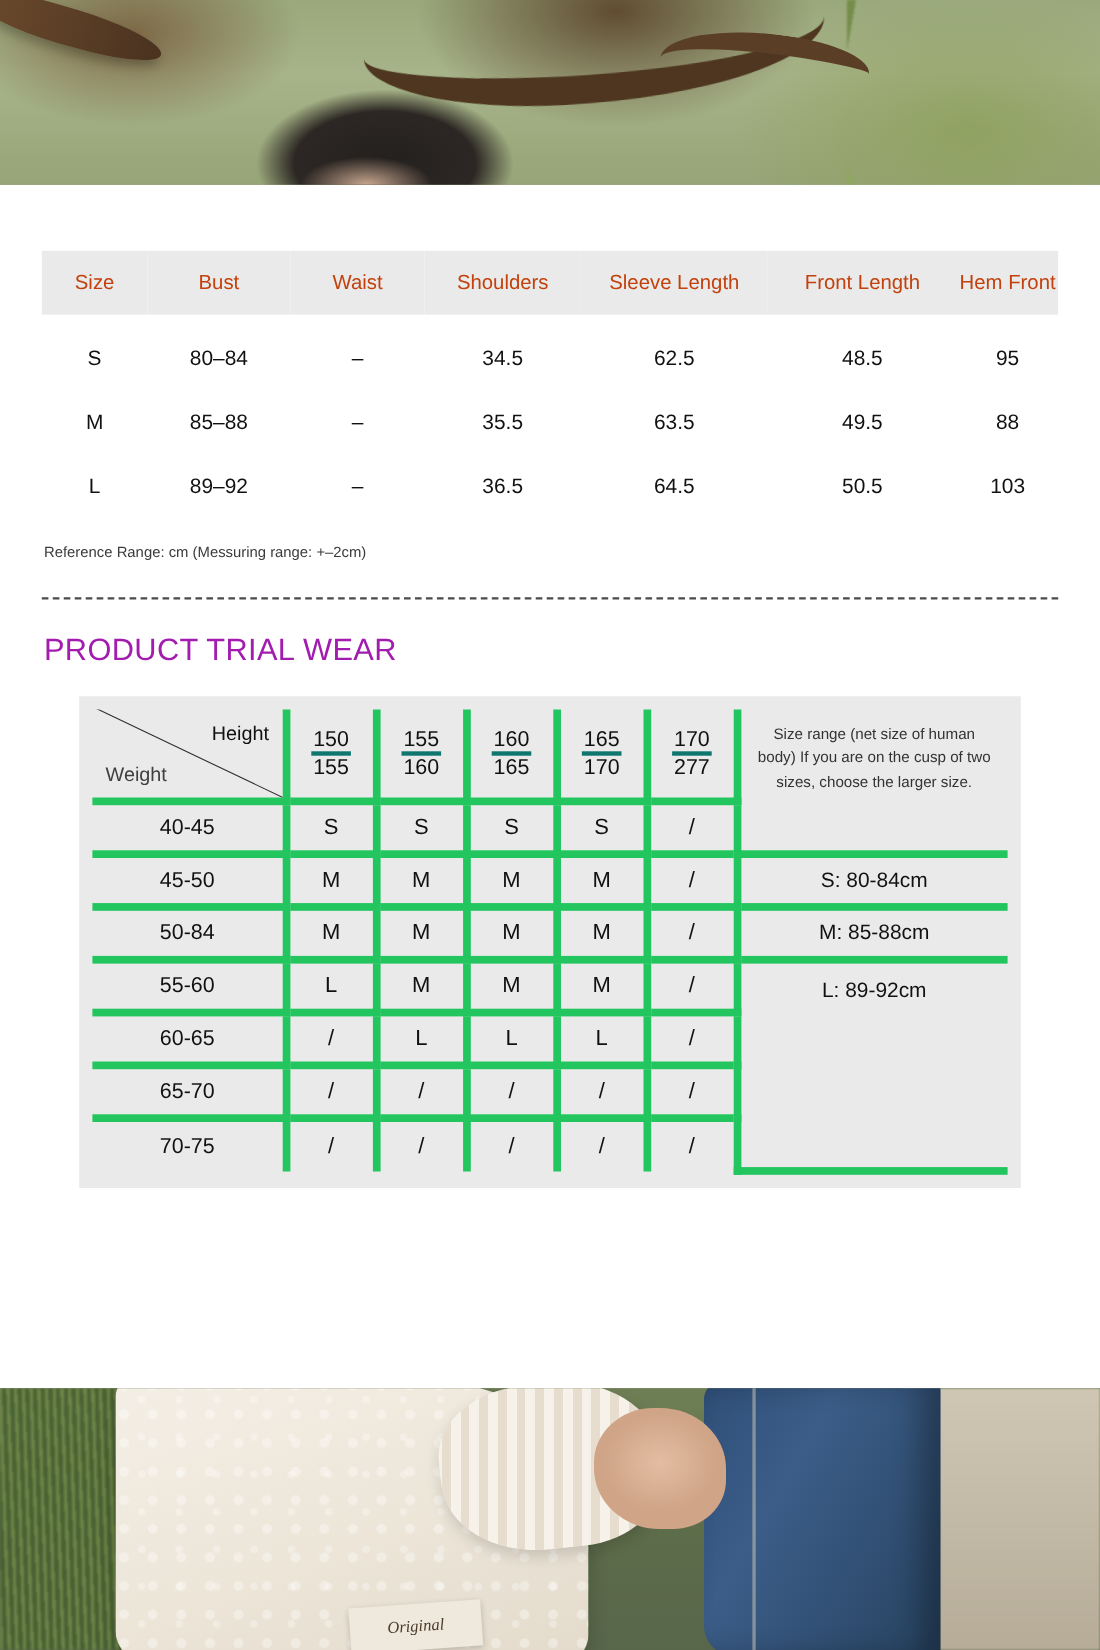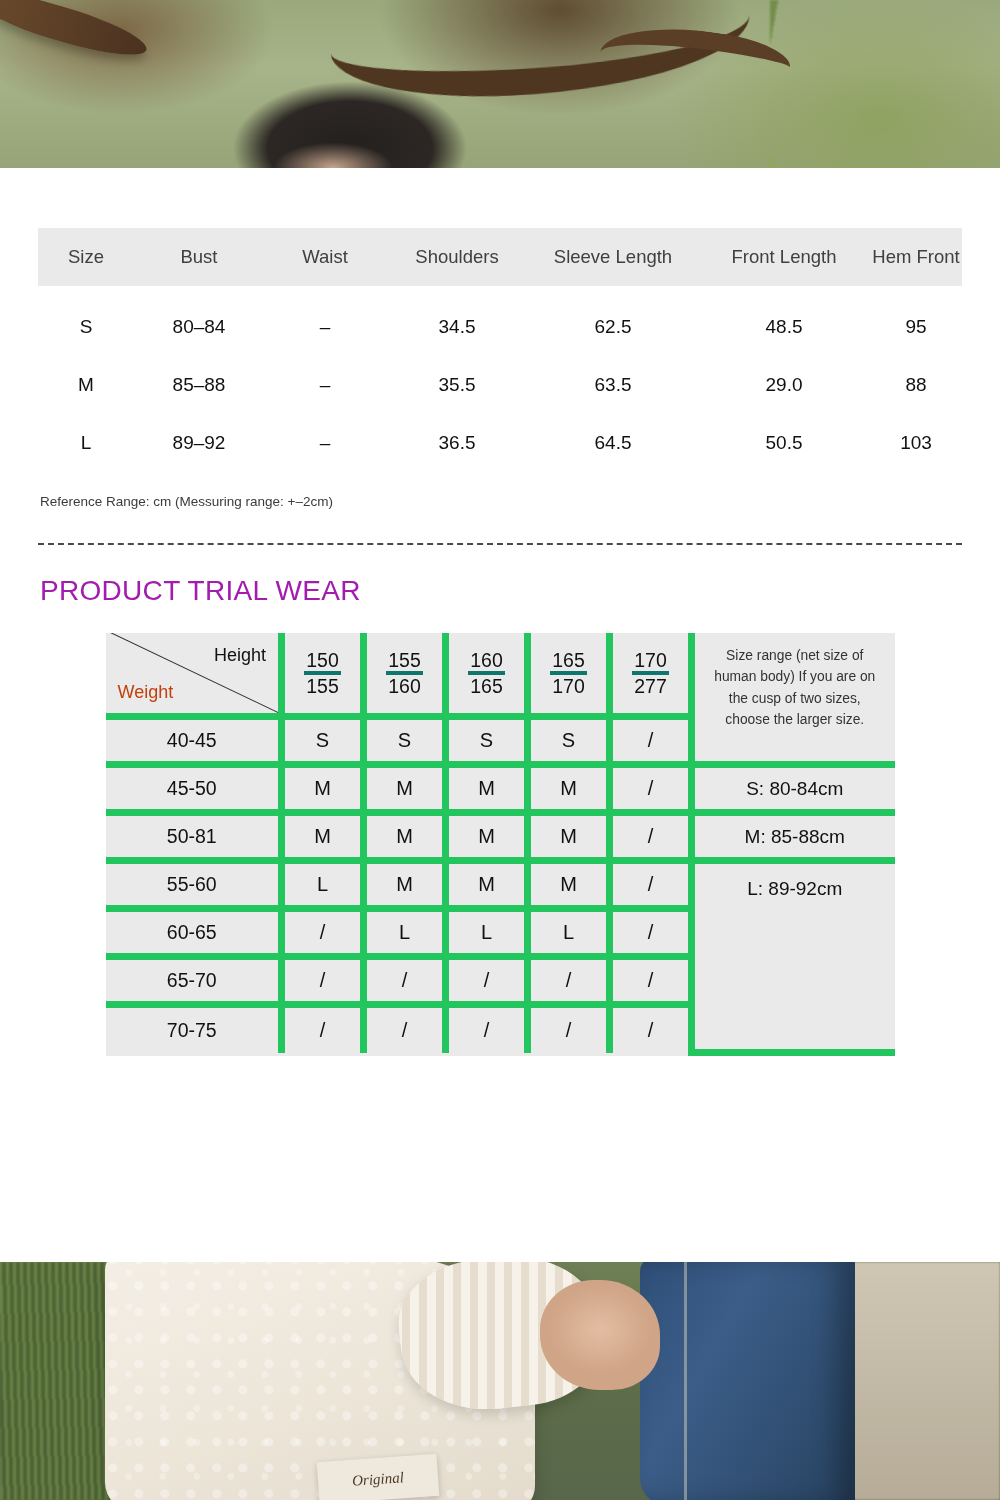--- a/index.html
+++ b/index.html
@@ -101,21 +101,21 @@
   .size-table {
     width: 924px;
     margin: 60px auto 0;
     border-collapse: collapse;
     table-layout: fixed;
   }
   .size-table thead th {
     background: #eaeaea;
     font-size: 18.5px;
     font-weight: 400;
-    color: #404040;
+    color: #c2410c;
     padding: 18px 0;
     text-align: center;
   }
   .size-table tbody td {
     font-size: 19px;
     color: #111;
     text-align: center;
     padding: 18px 0;
     font-weight: 400;
   }
@@ -138,24 +138,24 @@
   .subtitle {
     font-size: 28px;
     font-weight: 400;
     color: #a21caf;
     letter-spacing: .3px;
     margin: 30px 0 0 2px;
   }
 
   
   .trial-wrap {
-    width: 789px;
+    width: 856px;
     margin: 26px auto 0;
     background: #eaeaea;
-    padding: 0;
+    padding: 12px;
   }
   .trial {
     width: 100%;
     border-collapse: collapse;
     table-layout: fixed;
   }
   .trial td, .trial th {
     border: 7px solid #22c55e;
     text-align: center;
     font-weight: 400;
@@ -185,21 +185,21 @@
     border-top: 1px solid #2e2e2e;
     transform-origin: left top;
     transform: rotate(25.5deg);
   }
   .corner .h {
     position: absolute; right: 12px; top: 12px;
     font-size: 18px; color: #111;
   }
   .corner .w {
     position: absolute; left: 12px; bottom: 10px;
-    font-size: 18px; color: #c2410c;
+    font-size: 18px; color: #404040;
   }
 
   .rng {
     display: inline-block;
     line-height: 1.05;
     font-size: 19.5px;
     padding: 6px 0;
   }
   .rng .top { display: block; border-bottom: 4px solid #0f766e; padding: 0 2px 1px; }
   .rng .bot { display: block; padding: 1px 2px 0; }
@@ -349,21 +349,21 @@
           <td>62.5</td>
           <td>48.5</td>
           <td>95</td>
         </tr>
         <tr>
           <td>M</td>
           <td>85–88</td>
           <td>–</td>
           <td>35.5</td>
           <td>63.5</td>
-          <td>29.0</td>
+          <td>49.5</td>
           <td>88</td>
         </tr>
         <tr>
           <td>L</td>
           <td>89–92</td>
           <td>–</td>
           <td>36.5</td>
           <td>64.5</td>
           <td>50.5</td>
           <td>103</td>
@@ -436,21 +436,21 @@
           <td class="weight outer-left">45-50</td>
           <td class="cell">M</td>
           <td class="cell">M</td>
           <td class="cell">M</td>
           <td class="cell">M</td>
           <td class="cell">/</td>
           <td class="side-val no-right">S: 80-84cm</td>
         </tr>
 
         <tr>
-          <td class="weight outer-left">50-81</td>
+          <td class="weight outer-left">50-84</td>
           <td class="cell">M</td>
           <td class="cell">M</td>
           <td class="cell">M</td>
           <td class="cell">M</td>
           <td class="cell">/</td>
           <td class="side-val no-right">M: 85-88cm</td>
         </tr>
 
         <tr>
           <td class="weight outer-left">55-60</td>

